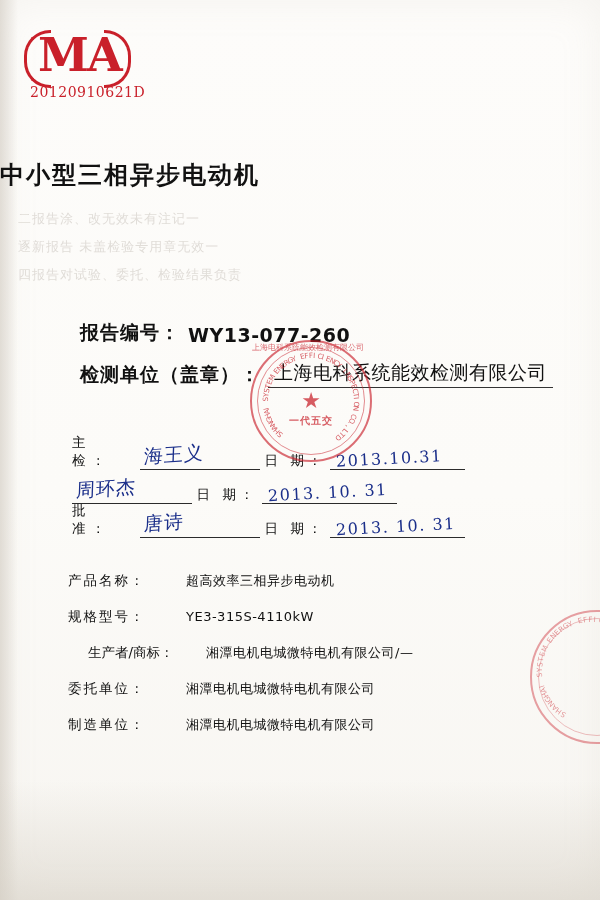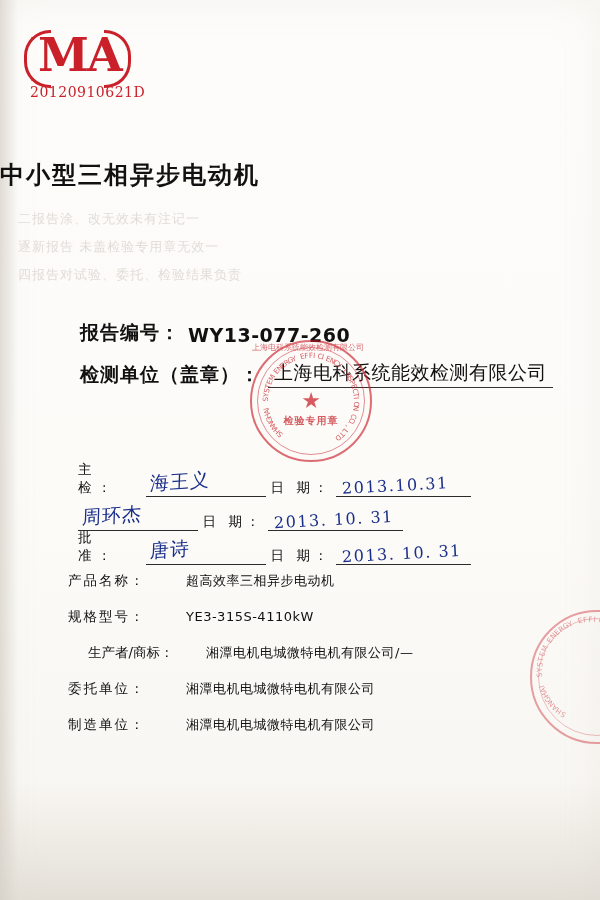--- a/index.html
+++ b/index.html
@@ -135,26 +135,25 @@
     flex: 0 0 auto;
     min-width: 230px;
     padding: 0 6px 1px 6px;
     font-weight: normal;
     text-align: center;
   }
 
   
   .sign-grid {
     position: absolute;
-    left: 78px;
+    left: 72px;
     top: 436px;
     width: 460px;
     font-size: 13.5px;
     color: #111;
-    margin-top: 27px;
   }
   .sign-row {
     display: flex;
     align-items: flex-end;
     height: 34px;
   }
   .sign-label {
     width: 68px;
     letter-spacing: 6px;
     font-weight: normal;
@@ -463,21 +462,21 @@
         <span style="transform: rotate(107.059deg) translateY(-50px);">C</span>
         <span style="transform: rotate(112.549deg) translateY(-50px);">O</span>
         <span style="transform: rotate(118.039deg) translateY(-50px);">.</span>
         <span style="transform: rotate(123.529deg) translateY(-50px);">,</span>
         <span style="transform: rotate(129.02deg) translateY(-50px);">L</span>
         <span style="transform: rotate(134.51deg) translateY(-50px);">T</span>
         <span style="transform: rotate(140deg) translateY(-50px);">D</span>
       </div>
     <div class="arc-inner" id="arcInner"><span style="transform: rotate(-95deg) translateY(-38px);">上</span><span style="transform: rotate(-80.3846deg) translateY(-38px);">海</span><span style="transform: rotate(-65.7692deg) translateY(-38px);">电</span><span style="transform: rotate(-51.1538deg) translateY(-38px);">科</span><span style="transform: rotate(-36.5385deg) translateY(-38px);">系</span><span style="transform: rotate(-21.9231deg) translateY(-38px);">统</span><span style="transform: rotate(-7.30769deg) translateY(-38px);">能</span><span style="transform: rotate(7.30769deg) translateY(-38px);">效</span><span style="transform: rotate(21.9231deg) translateY(-38px);">检</span><span style="transform: rotate(36.5385deg) translateY(-38px);">测</span><span style="transform: rotate(51.1538deg) translateY(-38px);">有</span><span style="transform: rotate(65.7692deg) translateY(-38px);">限</span><span style="transform: rotate(80.3846deg) translateY(-38px);">公</span><span style="transform: rotate(95deg) translateY(-38px);">司</span></div>
     <div class="star">★</div>
-    <div class="center-text">检验专用章</div>
+    <div class="center-text">一代五交</div>
   </div>
 
   <div class="round-stamp stamp-edge-right">
     <div class="inner-ring"></div>
     <div class="arc-text" id="arcEdge">
         <span style="transform: rotate(-150deg) translateY(-56px);">S</span>
         <span style="transform: rotate(-144.118deg) translateY(-56px);">H</span>
         <span style="transform: rotate(-138.235deg) translateY(-56px);">A</span>
         <span style="transform: rotate(-132.353deg) translateY(-56px);">N</span>
         <span style="transform: rotate(-126.471deg) translateY(-56px);">G</span>

